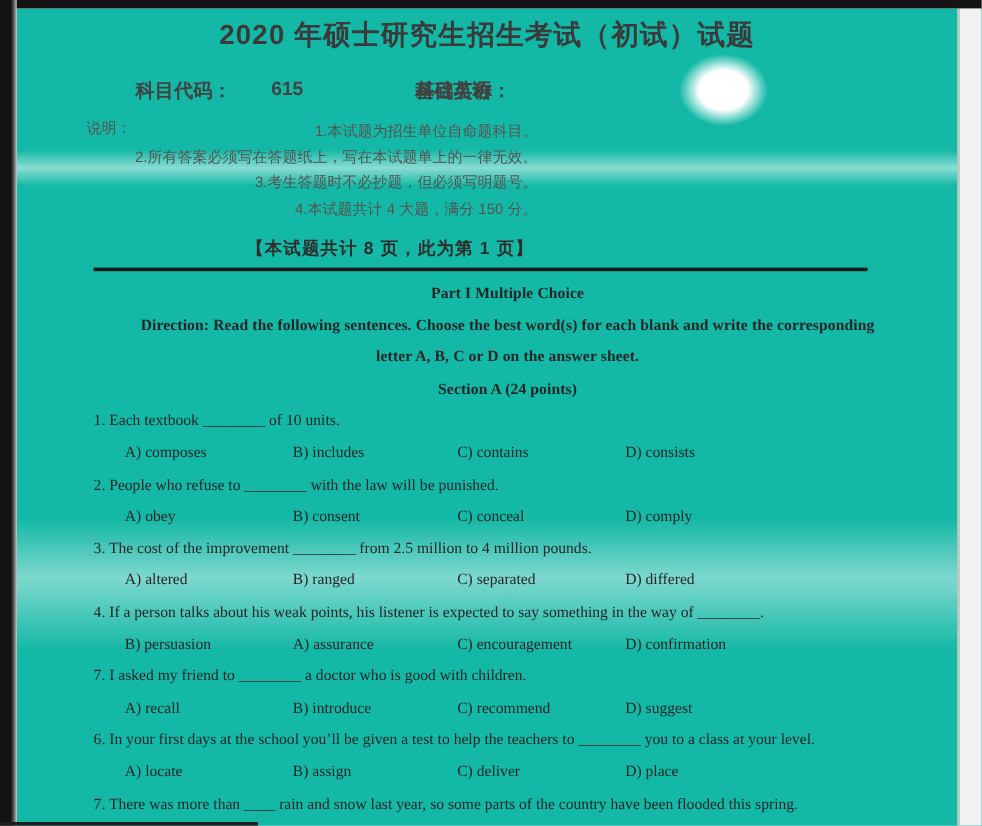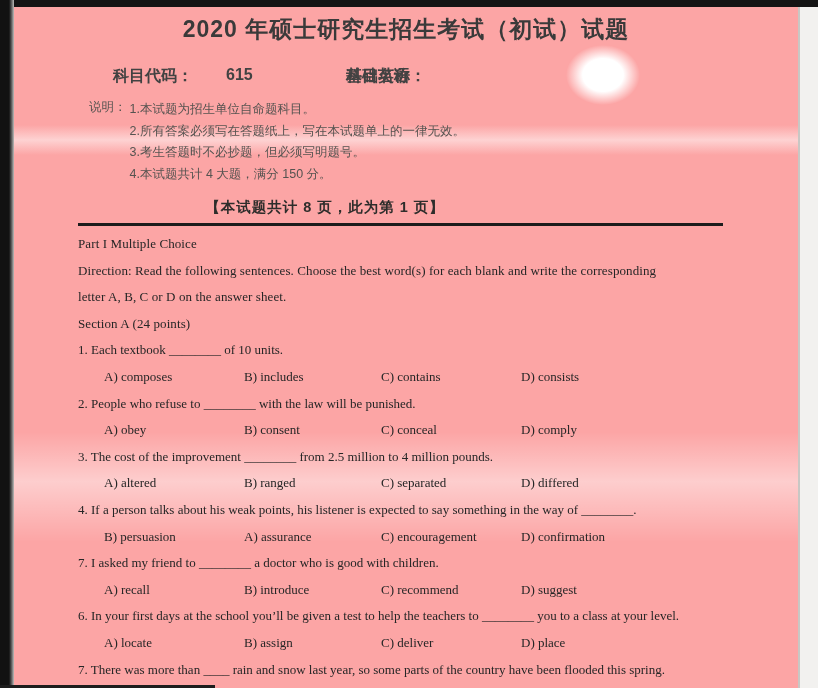--- a/index.html
+++ b/index.html
@@ -10,54 +10,54 @@
   }
   .top-bar{position:absolute;left:0;top:0;width:818px;height:7px;background:#141414;z-index:5;}
   .left-bar{position:absolute;left:0;top:0;width:14px;height:688px;z-index:5;
     background:linear-gradient(90deg,#121212 0px,#121212 9px,#4a4a4a 11px,#bdbcba 14px);}
   .bottom-sliver{position:absolute;left:0;bottom:0;width:215px;height:3px;background:#1d1d1d;z-index:6;}
   .right-edge{position:absolute;left:798px;top:7px;width:2px;height:681px;background:#c8c7c4;z-index:4;}
 
   .paper{
     position:absolute;left:14px;top:7px;width:784px;height:681px;overflow:hidden;
     background:linear-gradient(180deg,#eae9e7 0%,#edecea 12%,#e7e6e4 22%,#efeeec 45%,#f1f0ee 62%,#ebeae8 78%,#eeede b 90%,#ecebe9 100%);
-    background-color:#fca5a5;
+    background-color:#14b8a6;
   }
   .band{position:absolute;left:0;right:0;pointer-events:none;}
   .band1{top:118px;height:30px;background:linear-gradient(180deg,rgba(255,255,255,0) 0%,rgba(255,255,255,0.5) 50%,rgba(255,255,255,0) 100%);}
   .band2{top:425px;height:110px;background:linear-gradient(180deg,rgba(255,255,255,0) 0%,rgba(255,255,255,0.45) 45%,rgba(255,255,255,0) 100%);}
   .blob{position:absolute;left:552px;top:38px;width:74px;height:60px;border-radius:50%;
     background:radial-gradient(closest-side,#ffffff 55%,rgba(255,255,255,0) 100%);}
 
   .title{
     position:absolute;top:7px;left:0;width:100%;margin:0;text-align:center;
     font-family:"Liberation Sans", sans-serif;
     font-size:23px;font-weight:bold;color:#3a3a3a;letter-spacing:1px;
   }
   .subject-row{position:absolute;top:59px;left:0;width:100%;height:24px;
     font-family:"Liberation Sans", sans-serif;font-weight:bold;font-size:16px;color:#424242;}
   .subject-row span{position:absolute;white-space:nowrap;}
   .s-code-label{left:99px;}
   .s-code-value{left:212px;text-align:center;}
   .s-name-label{left:332px;}
 
-  .notes{position:absolute;top:92px;left:75px;display:flex;
-    font-family:"Liberation Sans", sans-serif;font-size:12.5px;color:#555350;}
+  .notes{position:absolute;top:92px;left:58px;display:flex;
+    font-family:"Liberation Sans", sans-serif;font-size:12.5px;color:#555350;text-align:right;}
   .notes-label{white-space:nowrap;margin-right:3px;}
   .notes-lines div{line-height:21.5px;white-space:nowrap;}
 
   .page-counter{position:absolute;top:191px;left:0;width:622px;text-align:center;
     font-family:"Liberation Sans", sans-serif;font-size:14.5px;font-weight:bold;color:#2e2d2b;letter-spacing:1px;}
 
   .divider{position:absolute;top:216px;left:64px;width:645px;height:3px;background:#1c1c1c;}
 
   .content{position:absolute;top:224px;left:64px;width:690px;
     font-size:13px;color:#262626;}
   .content .line{height:26.6px;line-height:26.6px;white-space:nowrap;}
-  .content .bold{font-weight:normal;letter-spacing:0.1px;}
+  .content .bold{font-weight:bold;letter-spacing:0.1px;text-align:center;}
   .options{display:grid;grid-template-columns:140px 137px 140px auto;padding-left:26px;}
 </style>
 </head>
 <body>
 
 <div>
   <div class="paper">
     <div class="band band1"></div>
     <div class="band band2"></div>
     <div class="blob"></div>

